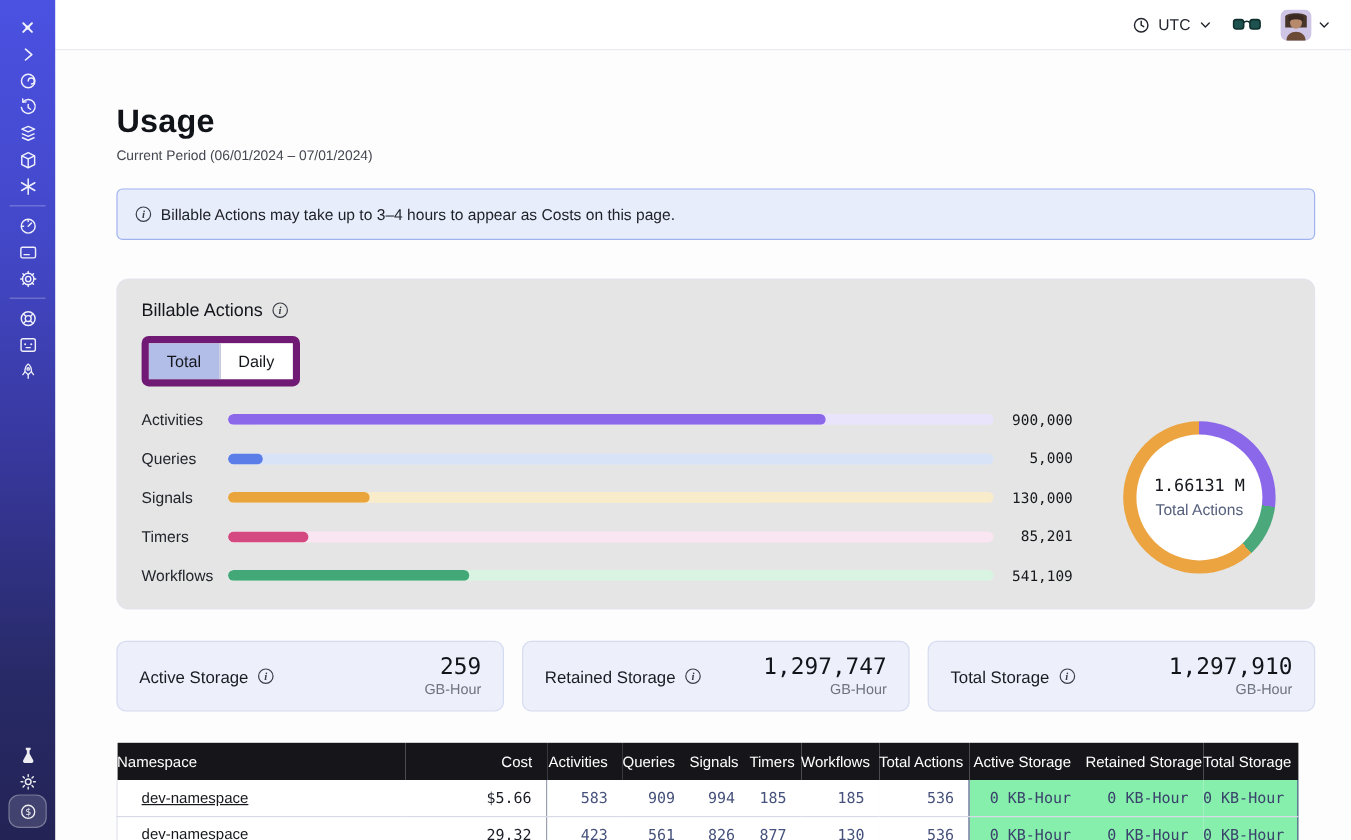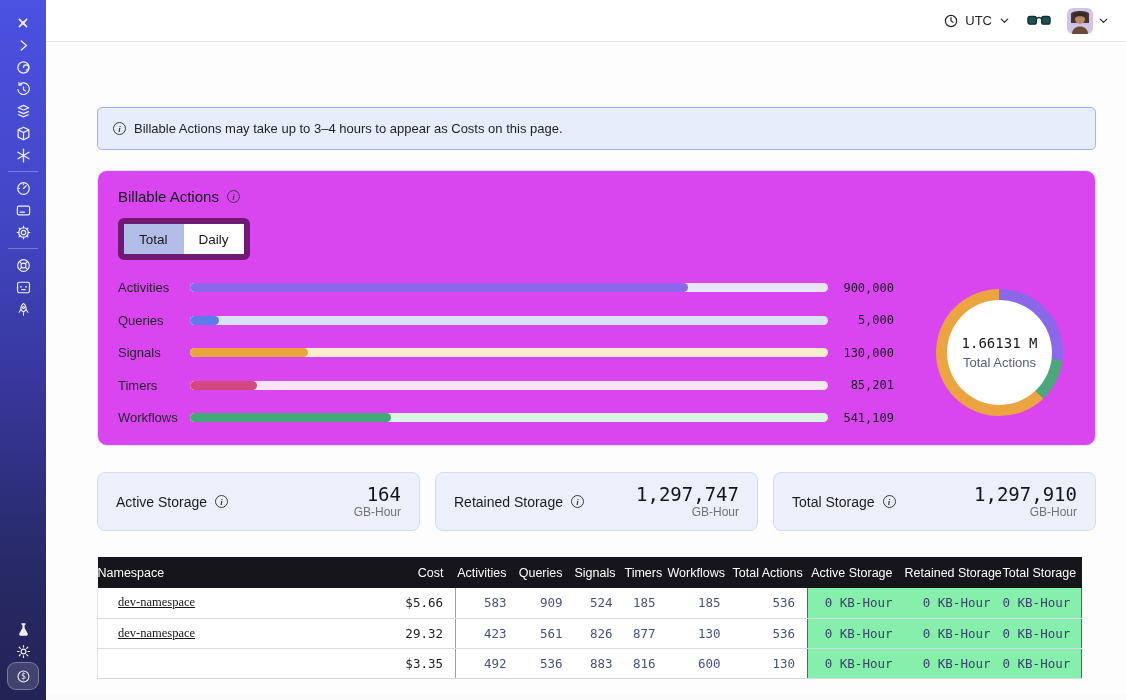--- a/index.html
+++ b/index.html
@@ -37,21 +37,21 @@
 
   .banner { margin-top:21px; background:#e8edfc; border:1px solid #9fb3ee; border-radius:5px;
             height:43px; display:flex; align-items:center; gap:8px; padding:0 15px;
             font-size:13px; color:#1d2026; }
 
   .info-circ { display:inline-flex; align-items:center; justify-content:center; width:13px; height:13px;
                border:1.2px solid #3a3d45; border-radius:50%; font-size:9px; font-weight:600;
                color:#3a3d45; flex:0 0 auto; font-family:"Liberation Serif", serif; font-style:italic; }
 
   
-  .card { margin-top:20px; background:#d946ef; border:1px solid #e3e4ec; border-radius:10px; padding:17px 20px 20px; }
+  .card { margin-top:32px; background:#e5e5e5; border:1px solid #e3e4ec; border-radius:10px; padding:17px 20px 20px; }
   .card-title { display:flex; align-items:center; gap:8px; font-size:15px; color:#14161c; }
   .tabs { display:inline-flex; margin-top:13px; border:6px solid #701a75; border-radius:6px; overflow:hidden; }
   .tab { height:30px; padding:0 15px; display:flex; align-items:center; font-size:13.5px;
          color:#14161c; background:#fff; cursor:pointer; }
   .tab.selected { background:#b2bee8; }
   .tab + .tab { border-left:1px solid #b6bcd4; }
 
   .chart-row { display:flex; align-items:center; margin-top:20px; }
   .bars { flex:1 1 auto; display:flex; flex-direction:column; gap:17.5px; margin-right:42px; }
   .bar-row { display:flex; align-items:center; }
@@ -82,21 +82,21 @@
   .usage-table th:first-child { text-align:left; }
   .usage-table td { height:30px; font-size:12.5px; text-align:right; padding:0 12px 0 0;
                     border-bottom:1px solid #d8dbe7; white-space:nowrap; background:#fff; }
   .usage-table td:first-child { text-align:left; padding-left:20px; border-left:1px solid #e2e4ec; }
   td.cost-cell { border-right:1px solid #9aa0b0; color:#1b1e27; }
   th.cost-col  { }
   td.num { color:#46527c;margin-top:40px; }
   td.storage-cell { background:#86efac; color:#39436b; }
   td.storage-first { border-left:1px solid #56608a; }
   td.storage-last  { border-right:1px solid #56608a; }
-  .ns-link { color:#16181d; text-decoration:underline; cursor:pointer;font-family:Liberation Serif, serif; }
+  .ns-link { color:#16181d; text-decoration:underline; cursor:pointer; }
 </style>
 </head>
 <body>
 
 <aside class="sidebar">
   <span class="sb-icon">
     <svg width="18" height="18" viewBox="0 0 20 20">
         <g stroke="#fff" stroke-width="1.8" stroke-linecap="round" fill="none">
       <line x1="6" y1="6" x2="14" y2="14"></line>
           <line x1="14" y1="6" x2="6" y2="14"></line>
@@ -236,20 +236,24 @@
         </svg>
       <svg width="13" height="13" viewBox="0 0 20 20" fill="none" stroke="#23262e" stroke-width="1.8" stroke-linecap="round" stroke-linejoin="round">
           <polyline points="5,8 10,13 15,8"></polyline>
         </svg>
     </span>
   </header>
 
   <div class="content">
 
     <div class="page-head">
+      <div>
+        <h1 class="page-title">Usage</h1>
+        <div class="page-sub">Current Period (06/01/2024 – 07/01/2024)</div>
+      </div>
     </div>
 
     <div class="banner">
       <span class="info-circ">i</span>
       <span>Billable Actions may take up to 3–4 hours to appear as Costs on this page.</span>
     </div>
 
     <section class="card">
       <div class="card-title">
         <span>Billable Actions</span>
@@ -308,21 +312,21 @@
       </div>
     </section>
 
     <div class="storage-row">
       <div class="scard">
         <span class="scard-label">
           <span>Active Storage</span>
           <span class="info-circ">i</span>
         </span>
         <span class="scard-right">
-          <div class="scard-value mono">164</div>
+          <div class="scard-value mono">259</div>
           <div class="scard-unit">GB-Hour</div>
         </span>
       </div>
       <div class="scard">
         <span class="scard-label">
           <span>Retained Storage</span>
           <span class="info-circ">i</span>
         </span>
         <span class="scard-right">
           <div class="scard-value mono">1,297,747</div>
@@ -369,21 +373,21 @@
           <th>Retained Storage</th>
           <th>Total Storage</th>
         </tr>
       </thead>
       <tbody>
         <tr>
           <td><span class="ns-link">dev-namespace</span></td>
           <td class="cost-cell mono">$5.66</td>
           <td class="num mono">583</td>
           <td class="num mono">909</td>
-          <td class="num mono">524</td>
+          <td class="num mono">994</td>
           <td class="num mono">185</td>
           <td class="num mono">185</td>
           <td class="num mono">536</td>
           <td class="storage-cell storage-first mono">0 KB-Hour</td>
           <td class="storage-cell mono">0 KB-Hour</td>
           <td class="storage-cell storage-last mono">0 KB-Hour</td>
         </tr>
         <tr>
           <td><span class="ns-link">dev-namespace</span></td>
           <td class="cost-cell mono">29.32</td>

